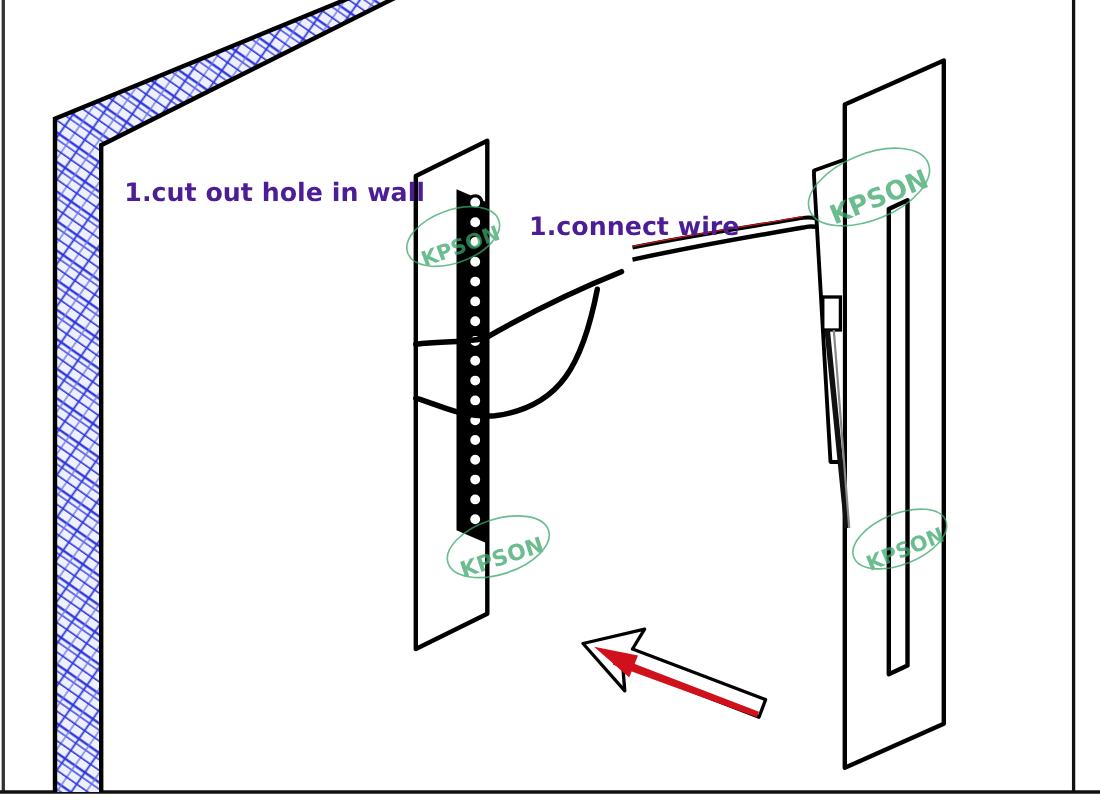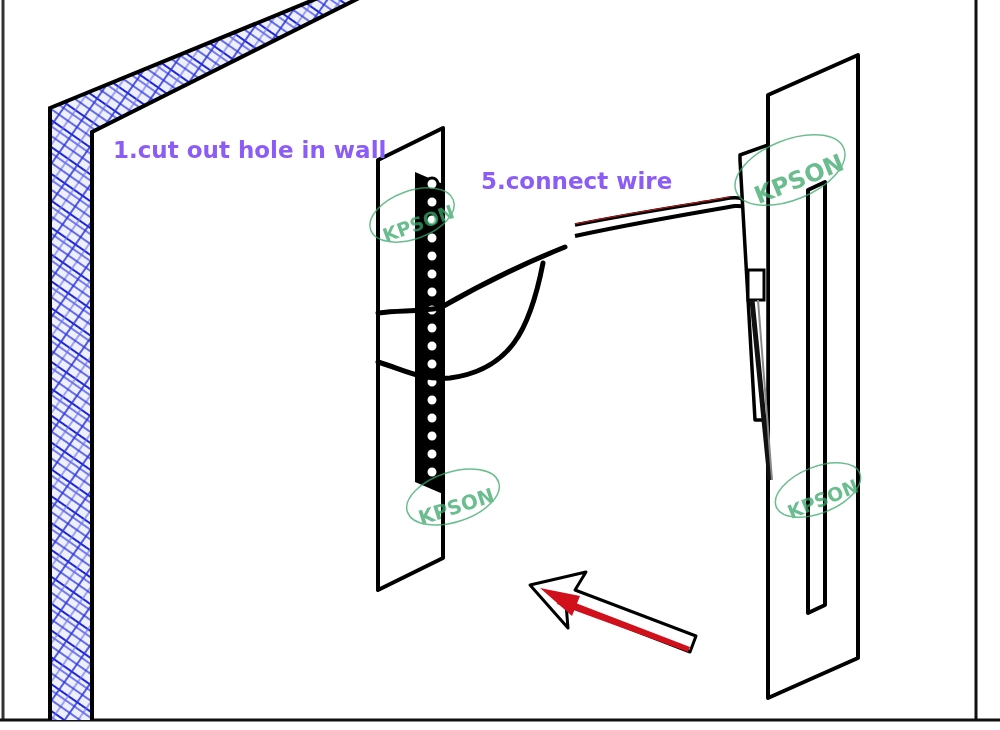--- a/index.html
+++ b/index.html
@@ -2,23 +2,24 @@
 <html><head>
   <meta charset="utf-8">
   <style>
     html, body { margin: 0; padding: 0; background: #ffffff; }
     body { width: 1000px; height: 730px; position: relative; overflow: hidden; }
     .canvas { position: absolute; left: 0; top: 0; width: 1000px; height: 730px; }
     .label {
       position: absolute;
       font-family: "DejaVu Sans", sans-serif;
       font-weight: bold;
-      color: #8b5cf6;
+      color: #4c1d95;
       white-space: nowrap;
       line-height: 1;
+      margin-top: 26px;
     }
     .wm-text {
       font-family: "DejaVu Sans", sans-serif;
       font-weight: bold;
     }
   </style>
 </head>
 <body>
 
 <div class="canvas">
@@ -112,14 +113,14 @@
       <text x="414" y="514" class="wm-text" font-size="20" fill="#3aa86a" transform="rotate(-18 453 497)">KPSON</text>
     </g>
     <g opacity="0.75">
       <ellipse cx="818" cy="490" rx="45" ry="23" fill="none" stroke="#3aa86a" stroke-width="1.5" transform="rotate(-22 818 490)"></ellipse>
       <text x="782" y="507" class="wm-text" font-size="19" fill="#3aa86a" transform="rotate(-22 818 490)">KPSON</text>
     </g>
   </svg>
 
   
   <div class="label" style="left:113px; top:139px; font-size:23px;">1.cut out hole in wall</div>
-  <div class="label" style="left:481px; top:170px; font-size:23px;">5.connect wire</div>
+  <div class="label" style="left:481px; top:170px; font-size:23px;">1.connect wire</div>
 </div>
 
 </body></html>

